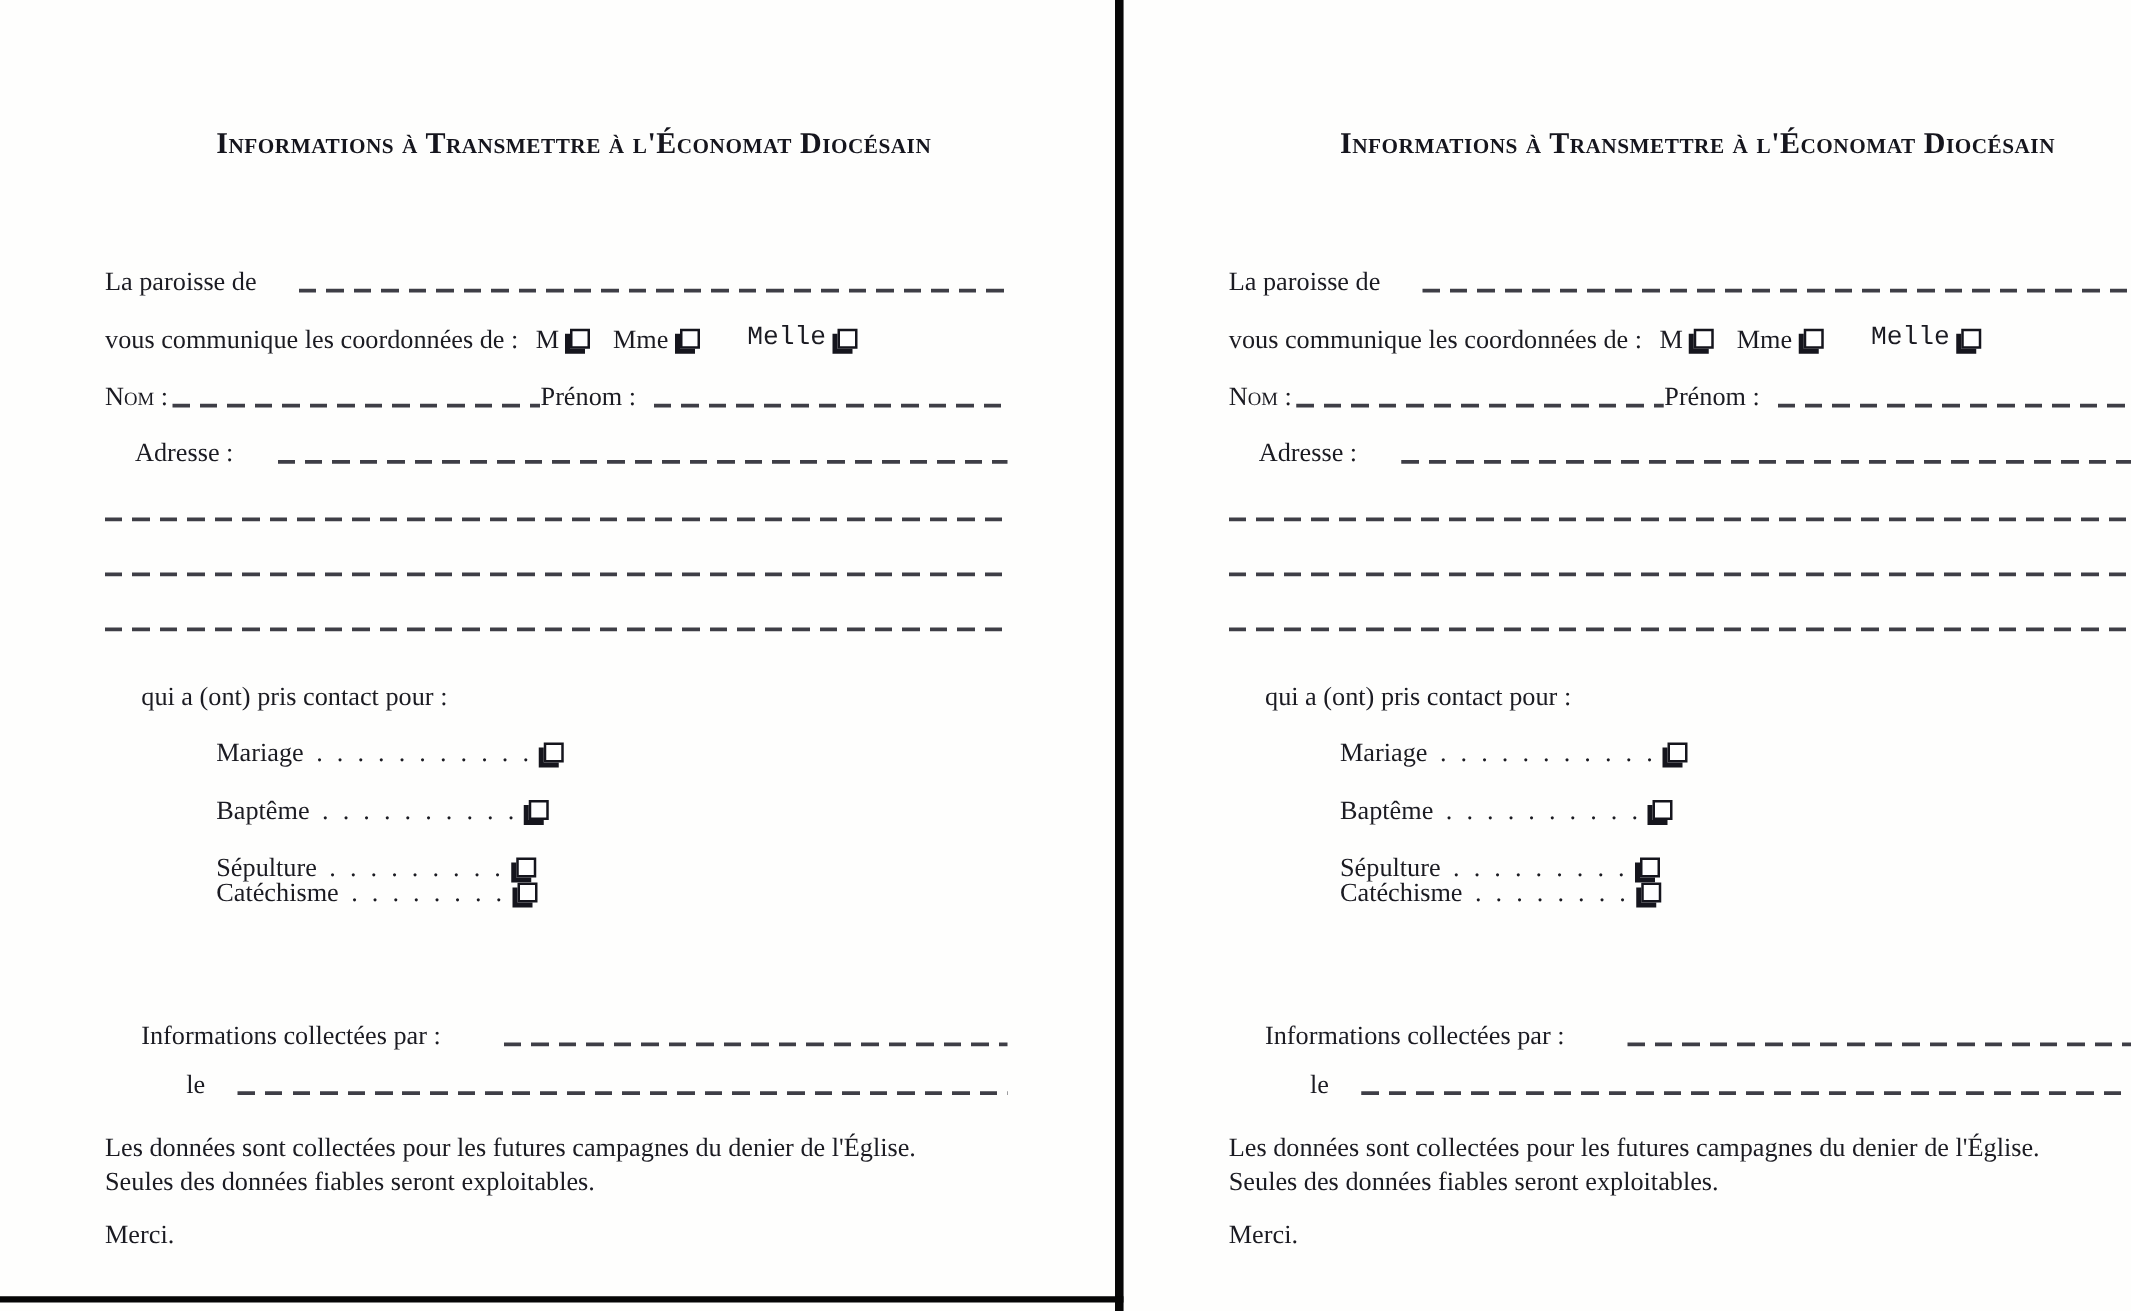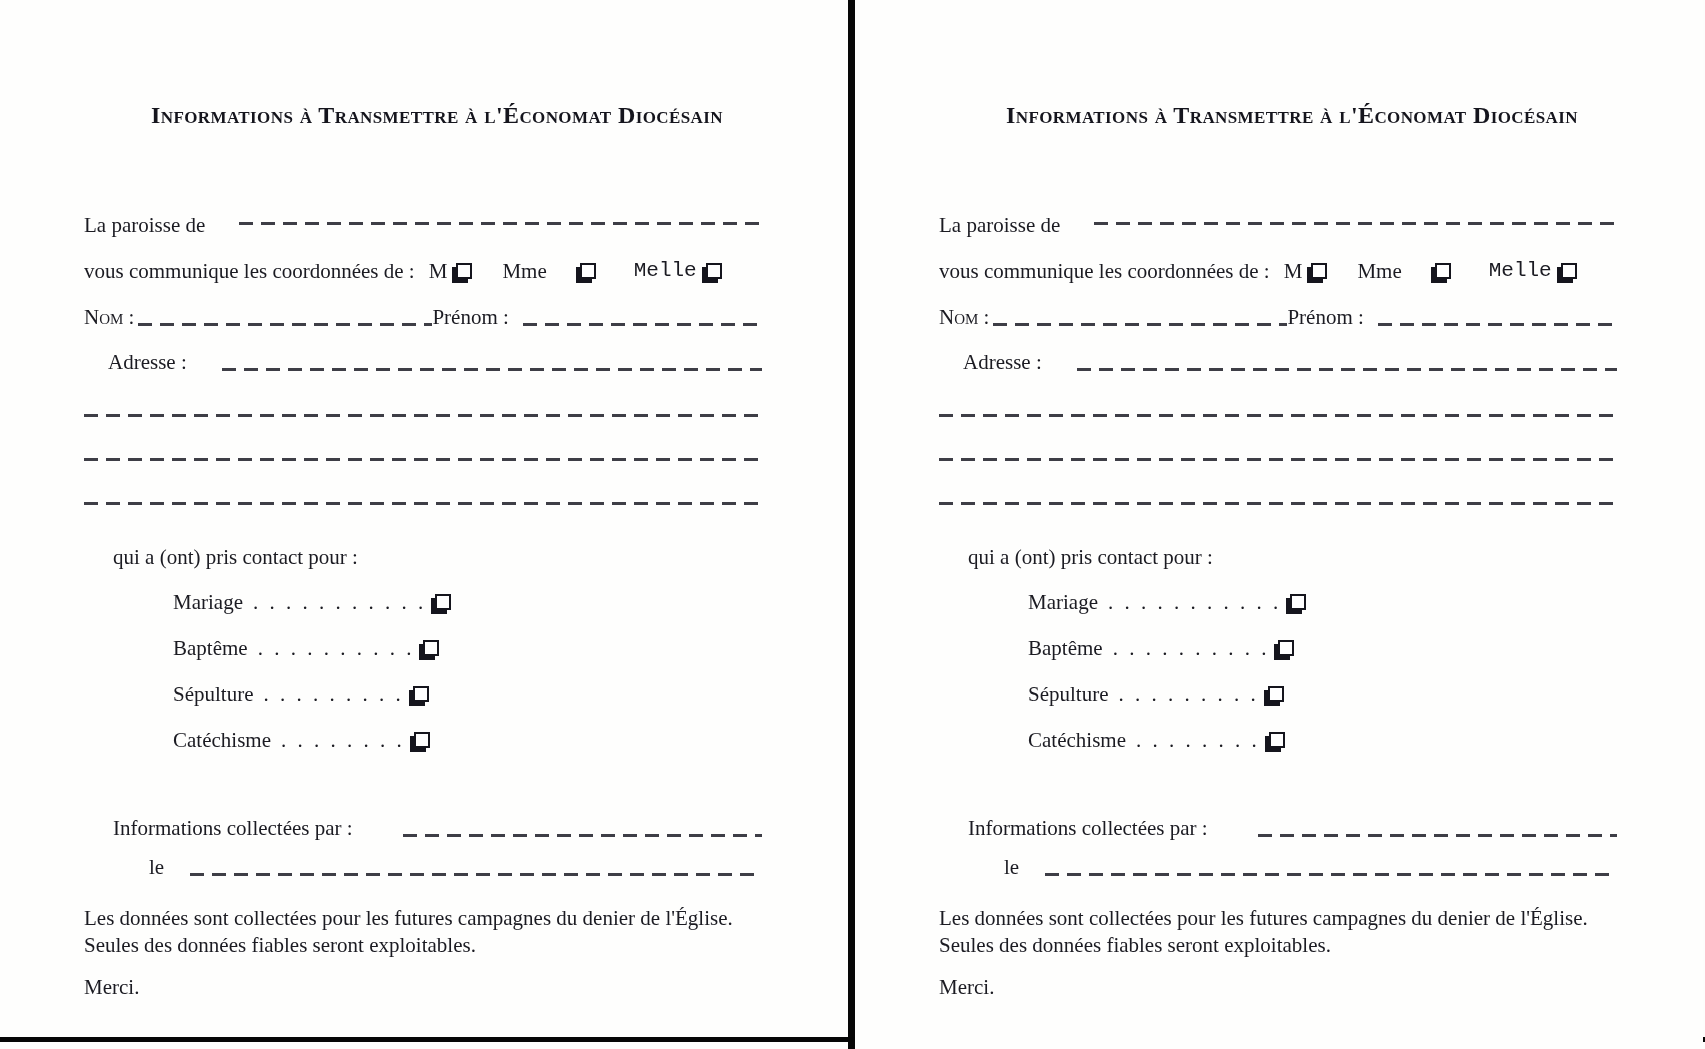--- a/index.html
+++ b/index.html
@@ -10,20 +10,21 @@
     display:flex;
     font-family:"Liberation Serif","DejaVu Serif",serif;
     color:#1b1b22;
     overflow:hidden;
   }
   .page{
     position:relative;
     width:848px;height:1049px;
     background:#fefefd;
     flex:0 0 auto;
+    padding-left:44px;
   }
   .divider{
     flex:0 0 auto;
     width:7px;height:1049px;
     background:#070707;
   }
   .bottom-rule{
     position:absolute;
     left:0;right:0;top:1037px;height:5px;
     background:#060606;
@@ -59,40 +60,40 @@
     display:inline-block;
     width:12px;height:12px;
     background:#fff;
     border:2px solid #15151d;
     box-shadow:-4px 4px 0 0 #15151d;
     margin:0 4px 5px 9px;
     flex:0 0 auto;
   }
   .civ{display:flex;align-items:flex-end;}
   .dots{letter-spacing:3px;margin-left:10px;}
-  .r-paroisse{top:212px;align-items:center;}
+  .r-paroisse{top:212px;}
   .r-paroisse .line{margin-left:34px;}
   .r-civility{top:258px;}
   .g-m{margin-left:14px;}
-  .g-mme{margin-left:26px;gap:24px;}
+  .g-mme{margin-left:14px;}
   .g-melle{margin-left:34px;font-family:Liberation Mono, monospace;}
   .r-nom{top:304px;}
   .w294{width:294px;margin-left:4px;}
   .ml14{margin-left:14px;}
   .r-adresse{top:349px;margin-left:24px;}
   .r-adresse .line{margin-left:35px;}
   .blank1{top:414px;}
   .blank2{top:458px;}
   .blank3{top:502px;}
   .r-quia{top:544px;left:113px;text-align:right;}
   .r-opt{left:173px;}
   .opt1{top:589px;}
   .opt2{top:635px;}
   .opt3{top:681px;}
-  .opt4{top:727px;align-items:flex-end;}
+  .opt4{top:701px;align-items:flex-end;}
   .r-collected{top:815px;left:113px;}
   .r-collected .line{margin-left:50px;}
   .r-le{top:854px;left:113px;margin-left:36px;}
   .r-le .line{margin-left:26px;}
   .r-privacy{top:905px;display:block;line-height:27px;white-space:normal;}
   .r-merci{top:974px;}
 </style>
 </head>
 <body>
 

